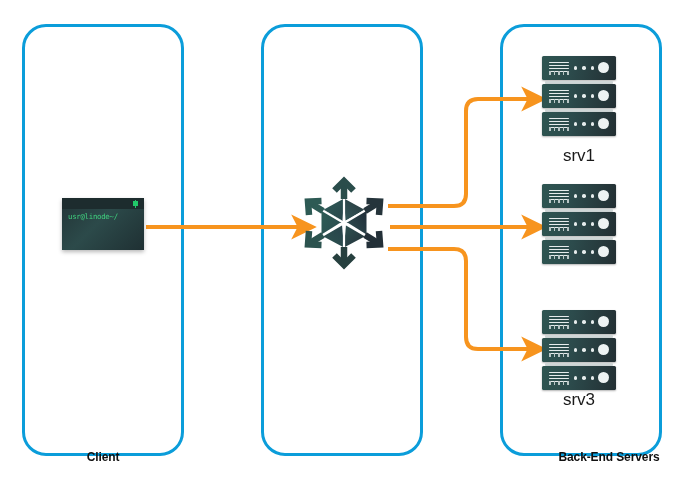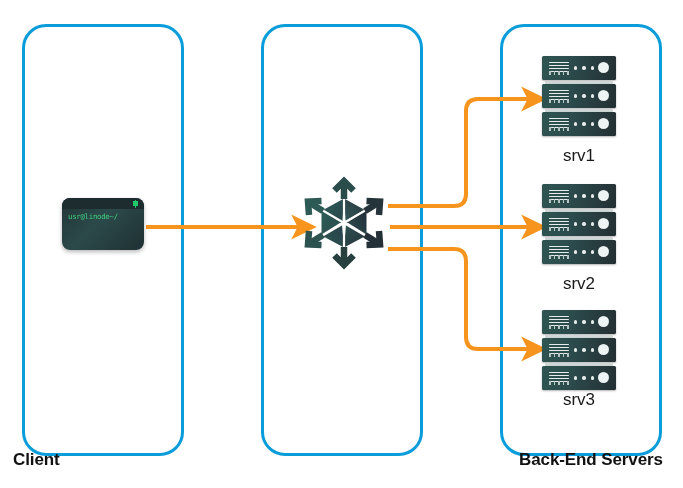--- a/index.html
+++ b/index.html
@@ -29,21 +29,22 @@
     box-sizing: border-box;
     background: transparent;
   }
   #zone-client    { left: 22px;  top: 24px; width: 162px; height: 432px; }
   #zone-nb        { left: 261px; top: 24px; width: 162px; height: 432px; }
   #zone-backend   { left: 500px; top: 24px; width: 162px; height: 432px; }
 
   .zone-label {
     position: absolute;
     width: 180px;
-    font-size: 17px;
+    text-align: center;
+    font-size: 12px;
     font-weight: bold;
     color: #111111;
     letter-spacing: -0.1px;
     white-space: nowrap;
   }
   #label-client  { left: 13px;  top: 450px; }
   #label-nb      { left: 252px; top: 450px; }
   #label-backend { left: 519px; top: 450px; }
 
   .node-label {
@@ -60,21 +61,21 @@
     left: 62px;
     top: 198px;
     width: 82px;
     height: 52px;
   }
   #terminal-window {
     position: absolute;
     left: 0; top: 0;
     width: 82px;
     height: 52px;
-    border-radius: 8px;
+    border-radius: 0;
     background: linear-gradient(135deg, #223436 0%, #2c4a4a 45%, #1f3033 100%);
     box-shadow: 0 2px 4px rgba(0,0,0,0.28);
     overflow: hidden;
   }
   #terminal-titlebar {
     position: absolute;
     left: 0; top: 0;
     width: 82px;
     height: 11px;
     background: #1d2c2e;
@@ -461,21 +462,20 @@
           <i></i>
         </div>
       <div class="unit-dots">
           <i></i>
           <i></i>
           <i></i>
         </div>
       <div class="unit-circle"></div>
     </div>
   </div>
-  <div class="node-label" id="label-srv2">srv2</div>
 
   <div class="server-node" id="srv3-node">
     <div class="server-unit u1">
       <div class="unit-lines">
           <i></i>
           <i></i>
           <i></i>
           <i></i>
         </div>
       <div class="unit-ticks">

